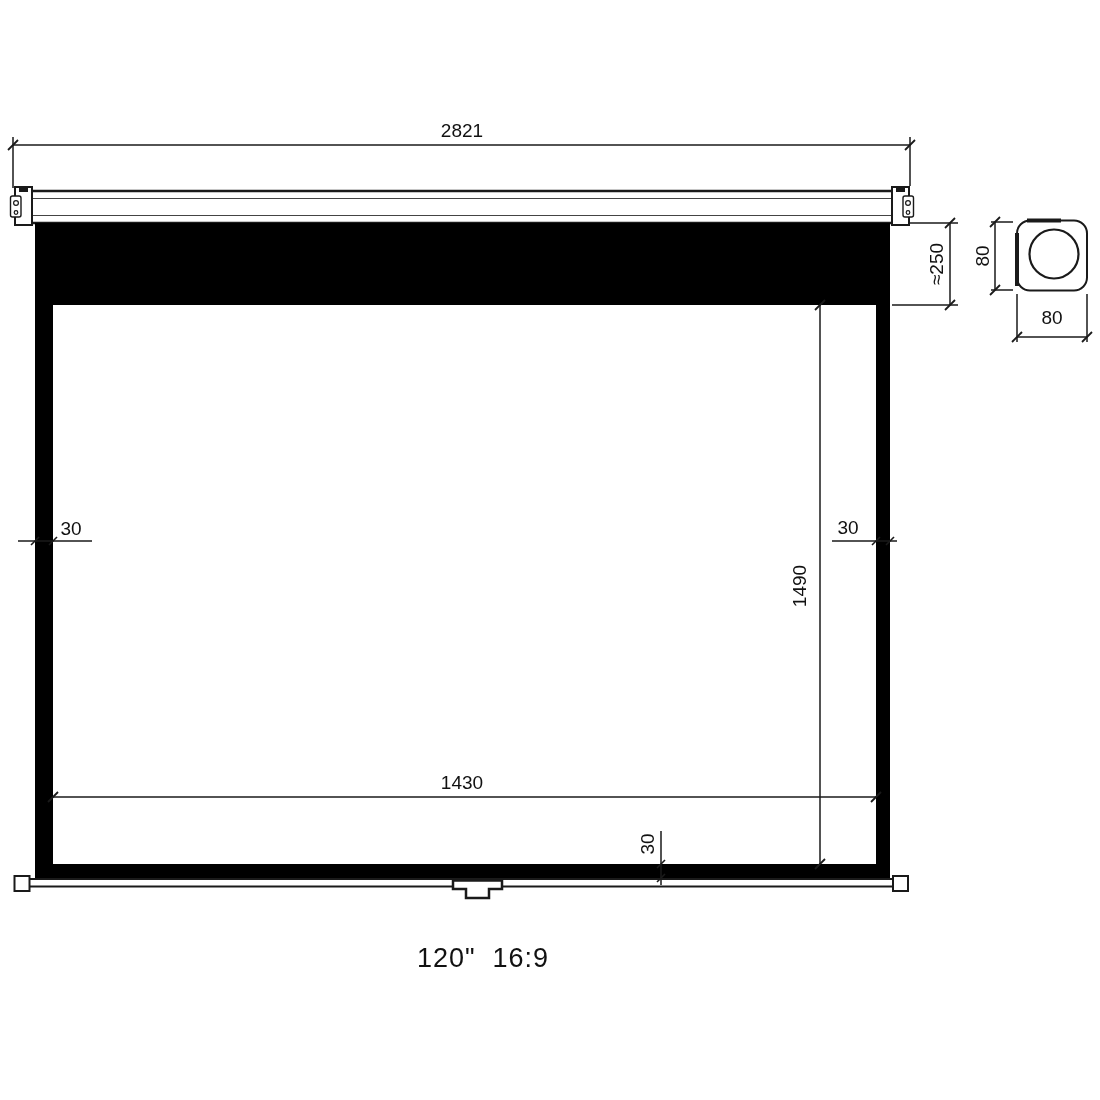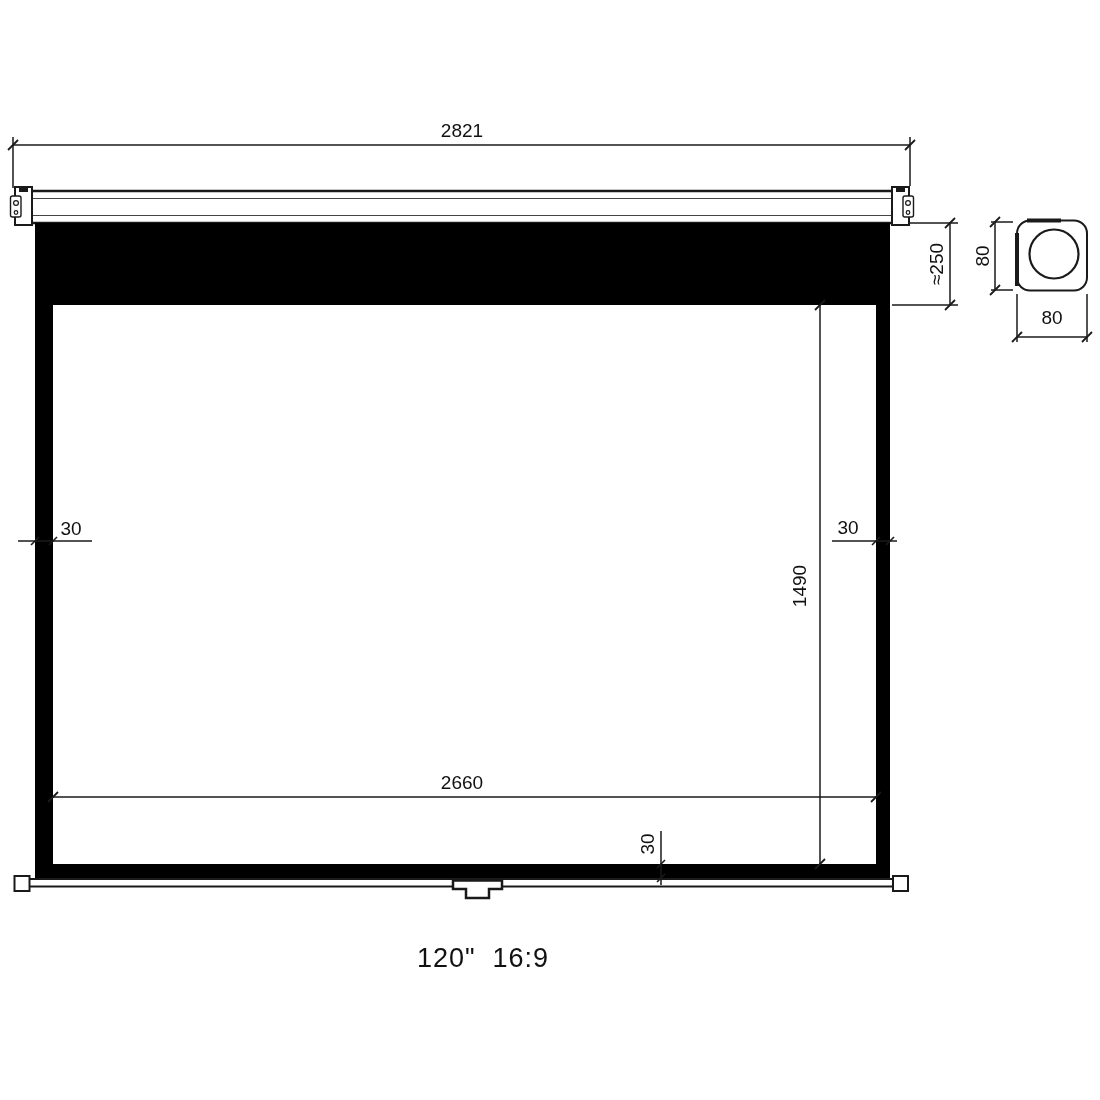--- a/index.html
+++ b/index.html
@@ -147,19 +147,19 @@
   <div class="dim-label rot" style="left:982px; top:256px;">80</div>
 
   <div class="dim-label" style="left:1052px; top:317px;">80</div>
 
   <div class="dim-label" style="left:71px; top:528px;">30</div>
 
   <div class="dim-label" style="left:848px; top:527px;">30</div>
 
   <div class="dim-label rot" style="left:799px; top:586px;">1490</div>
 
-  <div class="dim-label" style="left:462px; top:782px;">2660</div>
+  <div class="dim-label" style="left:462px; top:782px;">1430</div>
 
   <div class="dim-label rot" style="left:647px; top:844px;">30</div>
 
   <div class="caption" style="left:483px; top:958px;">120"  16:9</div>
 
 </div>
 
 </body></html>

